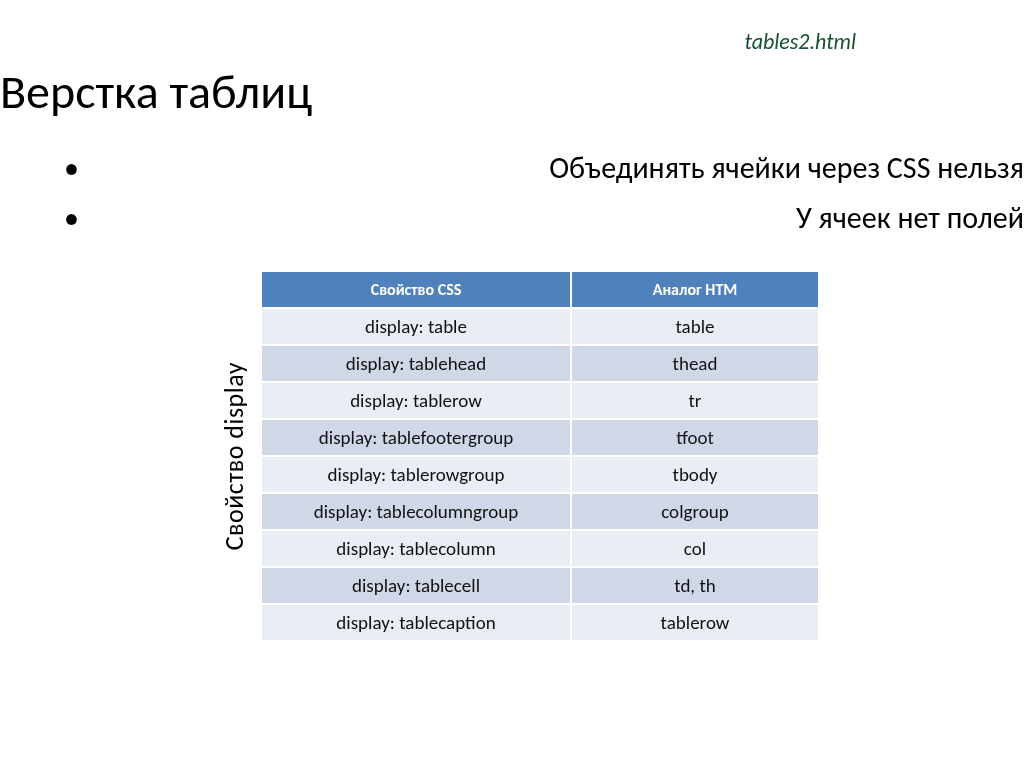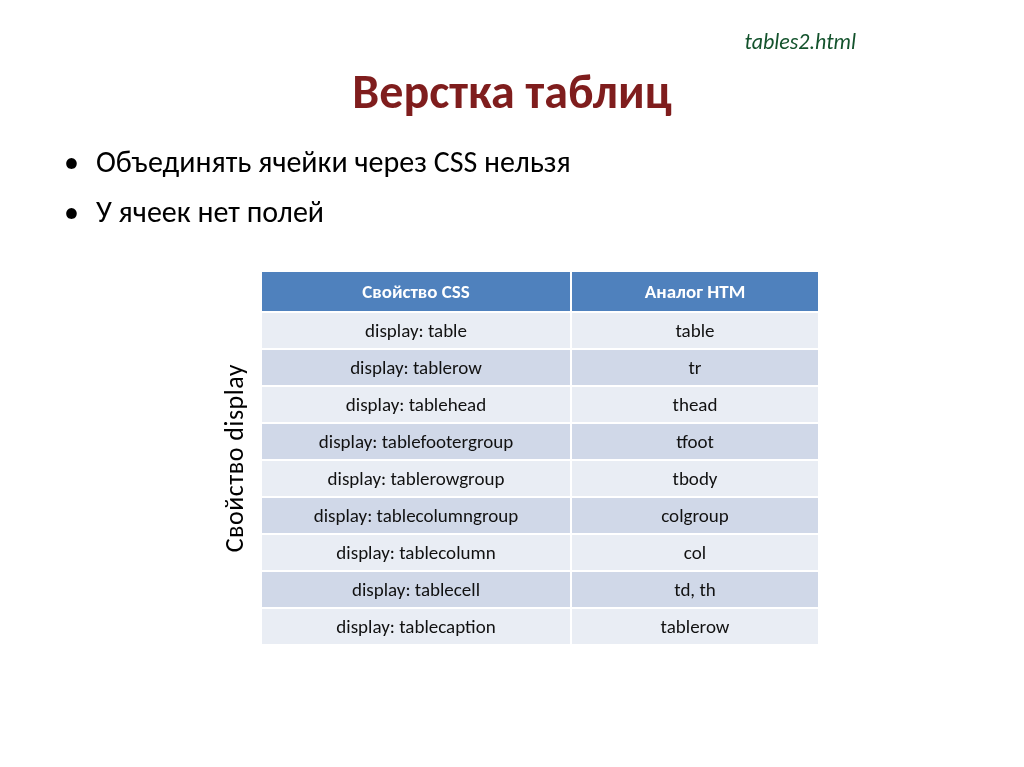--- a/index.html
+++ b/index.html
@@ -17,30 +17,30 @@
     }
     .filename {
       position: absolute;
       top: 28px;
       right: 168px;
       color: #14532d;
       font-style: italic;
       font-size: 22px;
     }
     .title {
-      text-align: center;
       font-size: 48px;
-      font-weight: 700;
-      color: #7f1d1d;
+      font-weight: 400;
+      color: #000000;
       margin-top: 62px;
     }
     .bullets {
-      margin-top: 20px;
+      margin-top: 26px;
       margin-left: 64px;
       list-style: none;
+      text-align: right;
     }
     .bullets li {
       font-size: 30px;
       color: #000;
       margin-bottom: 8px;
       position: relative;
       padding-left: 32px;
       line-height: 1.4;
     }
     .bullets li::before {
@@ -69,21 +69,21 @@
     table {
       border-collapse: collapse;
       width: 560px;
     }
     th {
       background: #4F81BD;
       color: #fff;
       font-weight: bold;
       text-align: center;
       padding: 8px 12px;
-      font-size: 19px;
+      font-size: 16px;
       border: 2px solid #fff;
     }
     td {
       padding: 6px 12px;
       font-size: 19px;
       color: #111;
       border: 2px solid #fff;
       text-align: center;
     }
     td:first-child {
@@ -116,26 +116,26 @@
         <th>Свойство CSS</th>
         <th>Аналог HTM</th>
       </tr>
     </thead>
     <tbody>
       <tr>
         <td>display: table</td>
         <td>table</td>
       </tr>
       <tr>
+        <td>display: tablehead</td>
+        <td>thead</td>
+      </tr>
+      <tr>
         <td>display: tablerow</td>
         <td>tr</td>
-      </tr>
-      <tr>
-        <td>display: tablehead</td>
-        <td>thead</td>
       </tr>
       <tr>
         <td>display: tablefootergroup</td>
         <td>tfoot</td>
       </tr>
       <tr>
         <td>display: tablerowgroup</td>
         <td>tbody</td>
       </tr>
       <tr>

